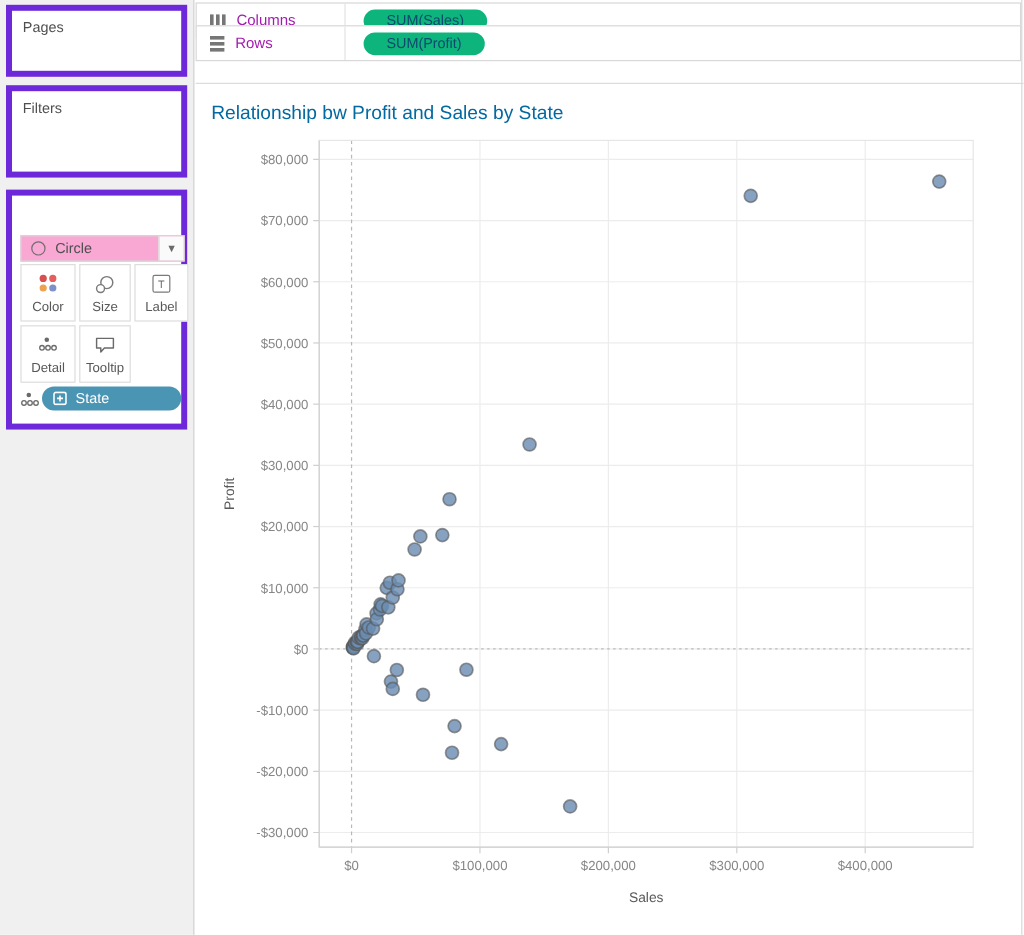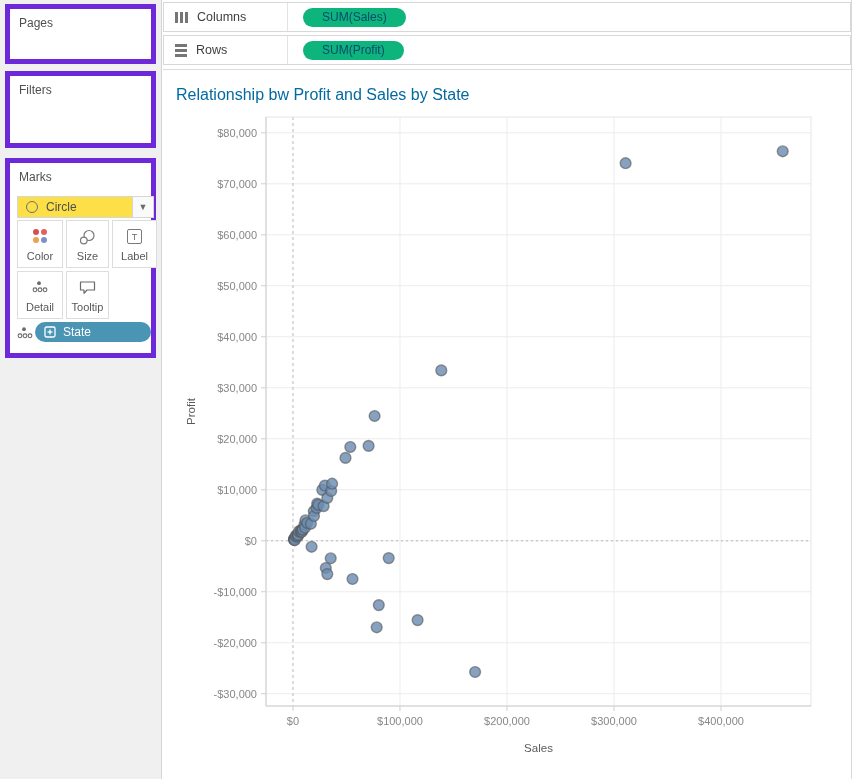--- a/index.html
+++ b/index.html
@@ -9,21 +9,21 @@
   .sidebar{position:absolute;left:0;top:0;width:162px;height:779px;background:#f0f0f0;
            border-right:1px solid #d4d4d4;box-sizing:border-box;}
   .panel{position:absolute;background:#fff;border:5px solid #6d28d9;box-sizing:border-box;
          color:#4f4f4f;font-size:12px;}
   .panel-label{padding:7px 9px;display:block;}
   #pages{left:5px;top:4px;width:151px;height:60px;}
   #filters{left:5px;top:71px;width:151px;height:77px;}
   #marks{left:5px;top:158px;width:151px;height:200px;}
   
   .mark-dd{position:absolute;left:7px;top:33px;width:137px;height:22px;border:1px solid #d6d6d6;
-           background:#fde047;box-sizing:border-box;display:flex;align-items:center;cursor:default;}
+           background:#f9a8d4;box-sizing:border-box;display:flex;align-items:center;cursor:default;}
   .circle-glyph{width:10px;height:10px;border:1.5px solid #6f6f6f;border-radius:50%;
                 margin-left:8px;flex:0 0 auto;}
   .mark-dd-text{margin-left:8px;flex:1;color:#4f4f4f;font-size:12px;}
   .dd-caret{width:20px;height:100%;border-left:1px solid #d6d6d6;display:flex;align-items:center;
             justify-content:center;color:#6a6a6a;font-size:9px;background:#fafafa;}
   
   .mbtn{position:absolute;background:#fff;border:1px solid #ddd;box-sizing:border-box;
         display:flex;flex-direction:column;align-items:center;justify-content:space-between;
         padding:8px 0 5px;font-size:11px;color:#585858;}
   #btn-color{left:7px;top:57px;width:46px;height:48px;}
@@ -38,23 +38,23 @@
   
   .pill-row-icon{position:absolute;left:7px;top:163px;}
   .state-pill{position:absolute;left:25px;top:159px;width:116px;height:20px;border-radius:10px;
               color:#fff;font-size:12px;display:flex;align-items:center;padding-left:9px;
               box-sizing:border-box;}
   .state-pill .plus-box{margin-right:7px;display:flex;}
   
   .shelf-row{position:absolute;left:163px;width:688px;height:30px;background:#fff;
              border:1px solid #d8d8d8;box-sizing:border-box;display:flex;align-items:center;}
   #columns-shelf{top:2px;}
-  #rows-shelf{top:35px;}
+  #rows-shelf{top:21px;}
   .shelf-head{width:112px;display:flex;align-items:center;gap:9px;padding-left:11px;
-              color:#404040;font-size:12.5px;height:100%;}
+              color:#a21caf;font-size:12.5px;height:100%;}
   .shelf-div{width:1px;height:100%;background:#e3e3e3;}
   .cols-icon{display:flex;gap:2px;}
   .cols-icon i{width:3px;height:11px;background:#767676;}
   .rows-icon{display:flex;flex-direction:column;gap:2px;}
   .rows-icon i{width:12px;height:3px;background:#767676;}
   .field-pill{height:19px;border-radius:10px;color:#0c4a6e;font-size:12px;display:flex;
               align-items:center;justify-content:center;padding:0 19px;margin-left:15px;}
   .ws-sep{position:absolute;left:163px;top:69px;width:690px;height:1px;background:#dcdcdc;}
   .right-edge{position:absolute;left:851px;top:0;width:1px;height:779px;background:#d8d8d8;}
   
@@ -65,21 +65,20 @@
 <body>
 
 <div class="sidebar">
   <div class="panel" id="pages">
     <span class="panel-label">Pages</span>
   </div>
   <div class="panel" id="filters">
     <span class="panel-label">Filters</span>
   </div>
   <div class="panel" id="marks">
-    <span class="panel-label">Marks</span>
 
     <div class="mark-dd">
       <span class="circle-glyph"></span>
       <span class="mark-dd-text">Circle</span>
       <span class="dd-caret">▼</span>
     </div>
 
     <div class="mbtn" id="btn-color">
       <span class="color-dots">
         <span style="background:#d7504f"></span>

